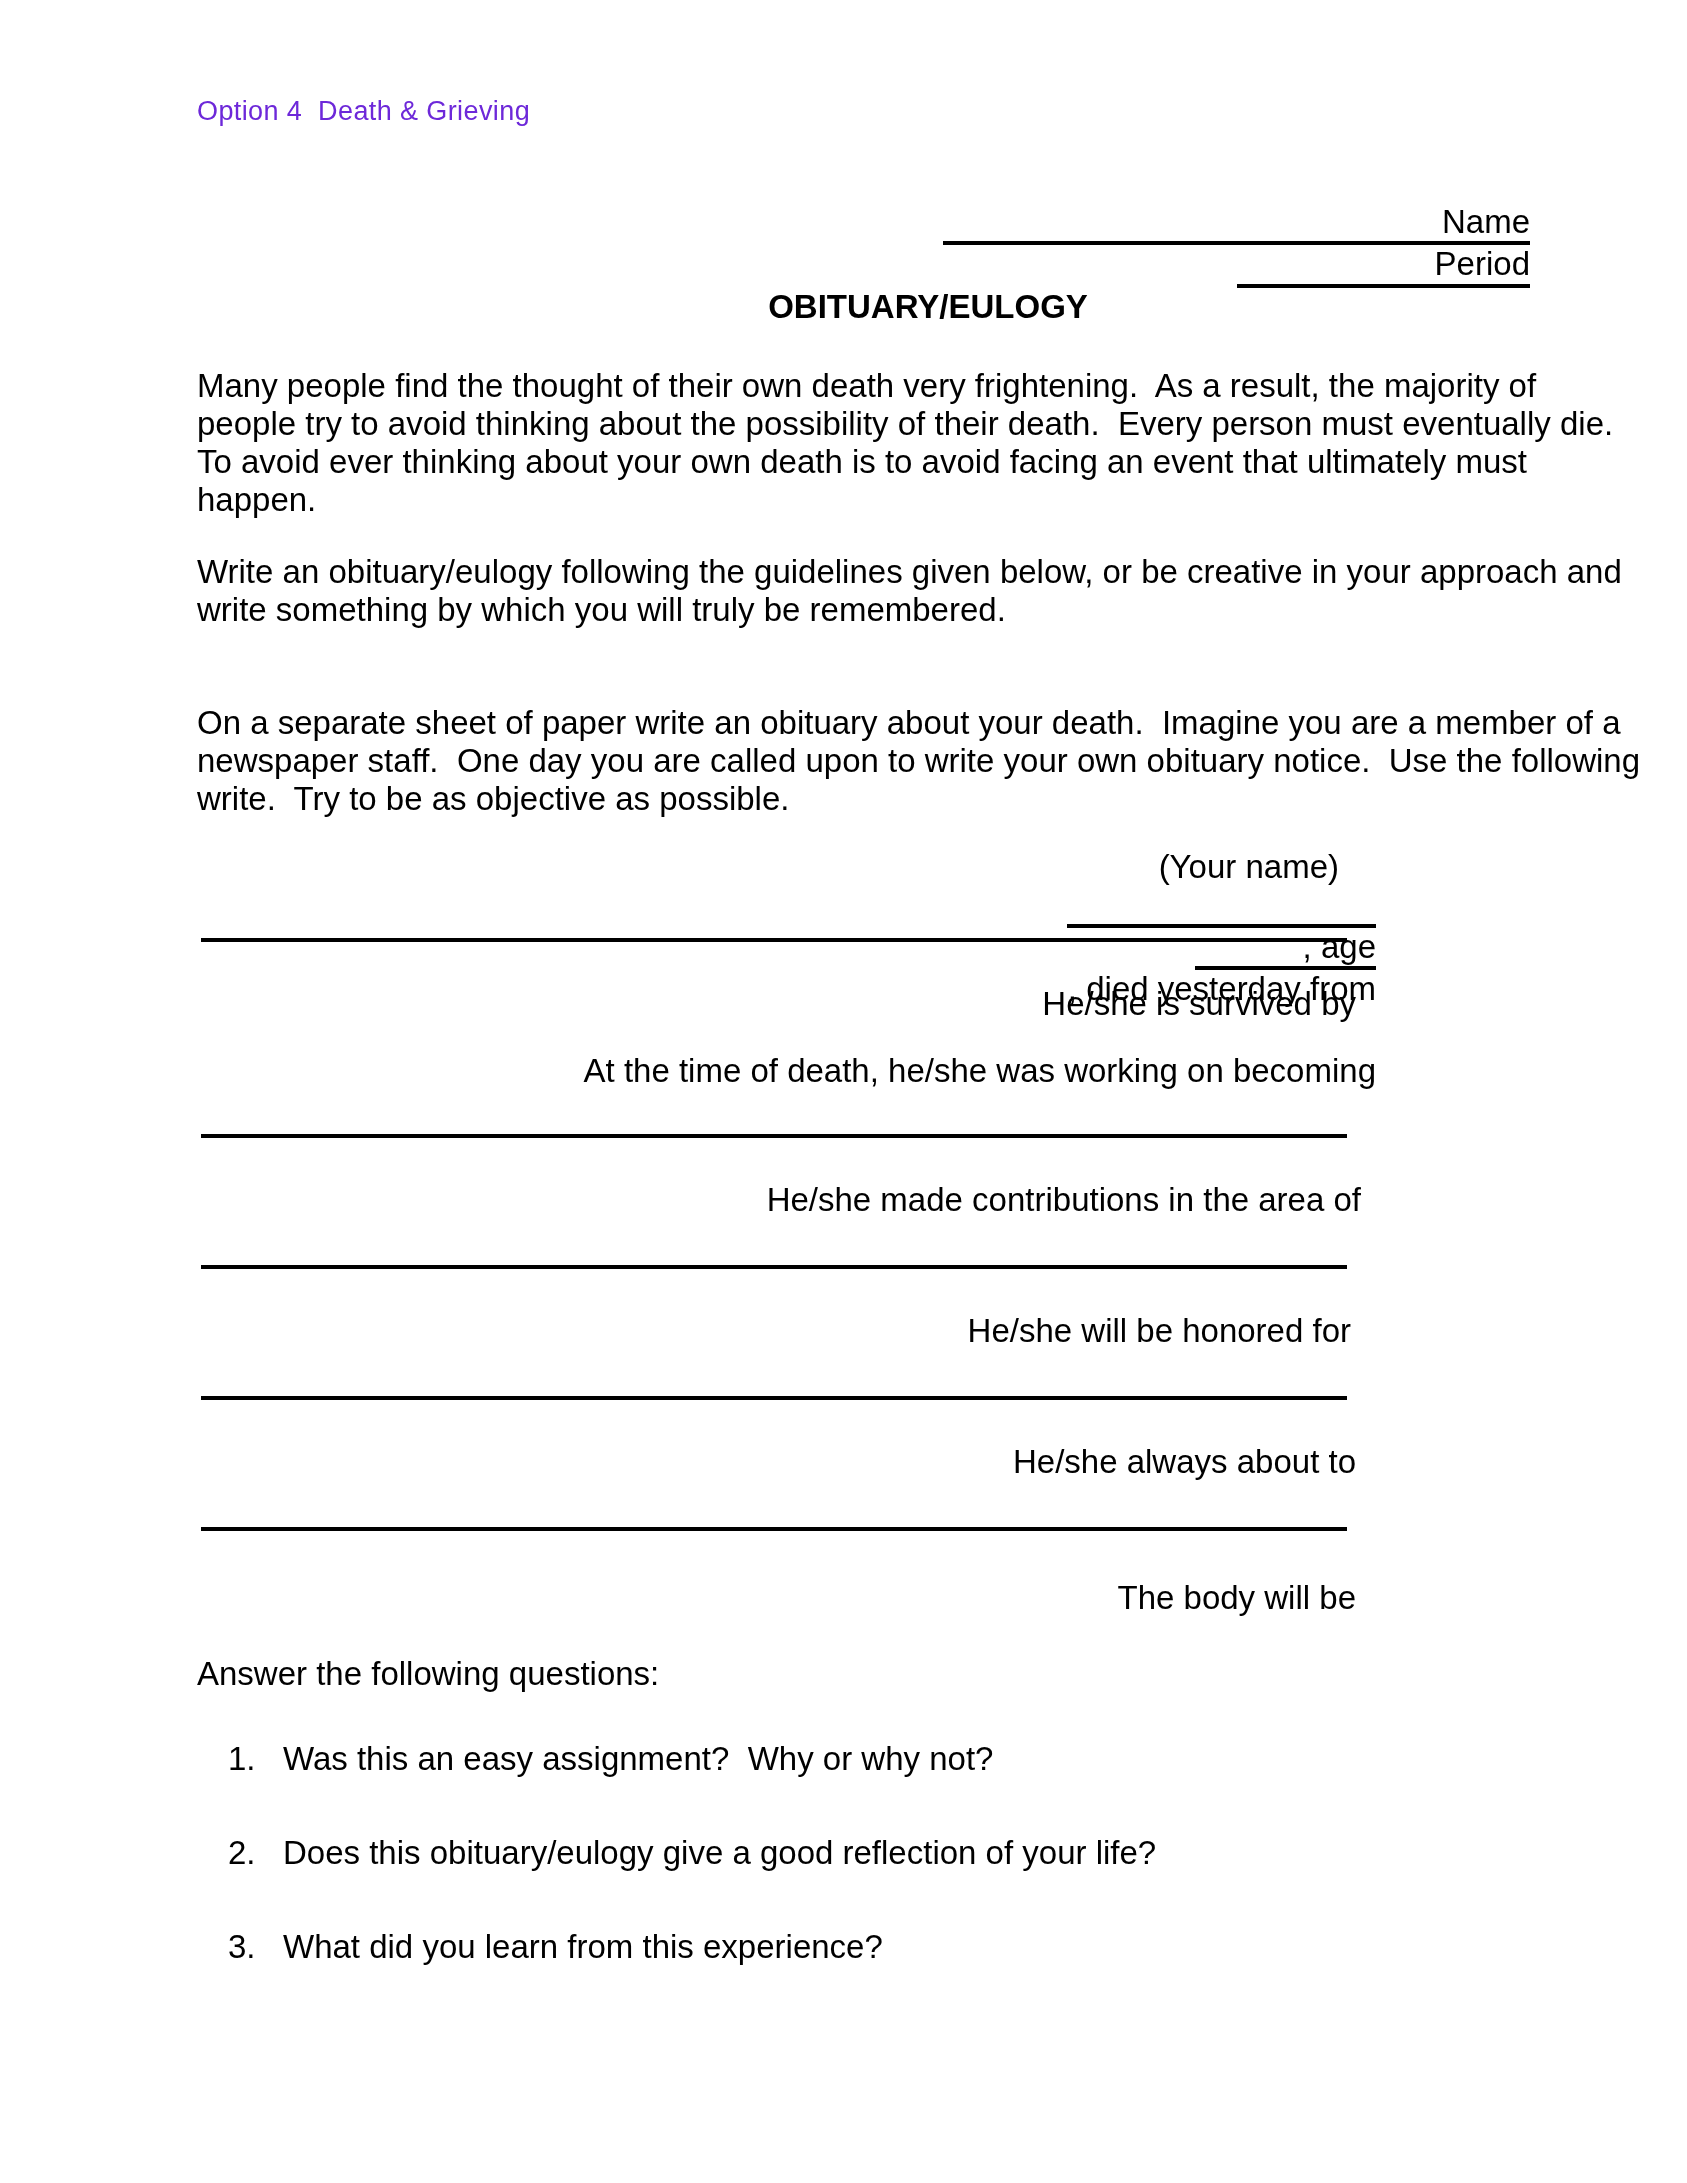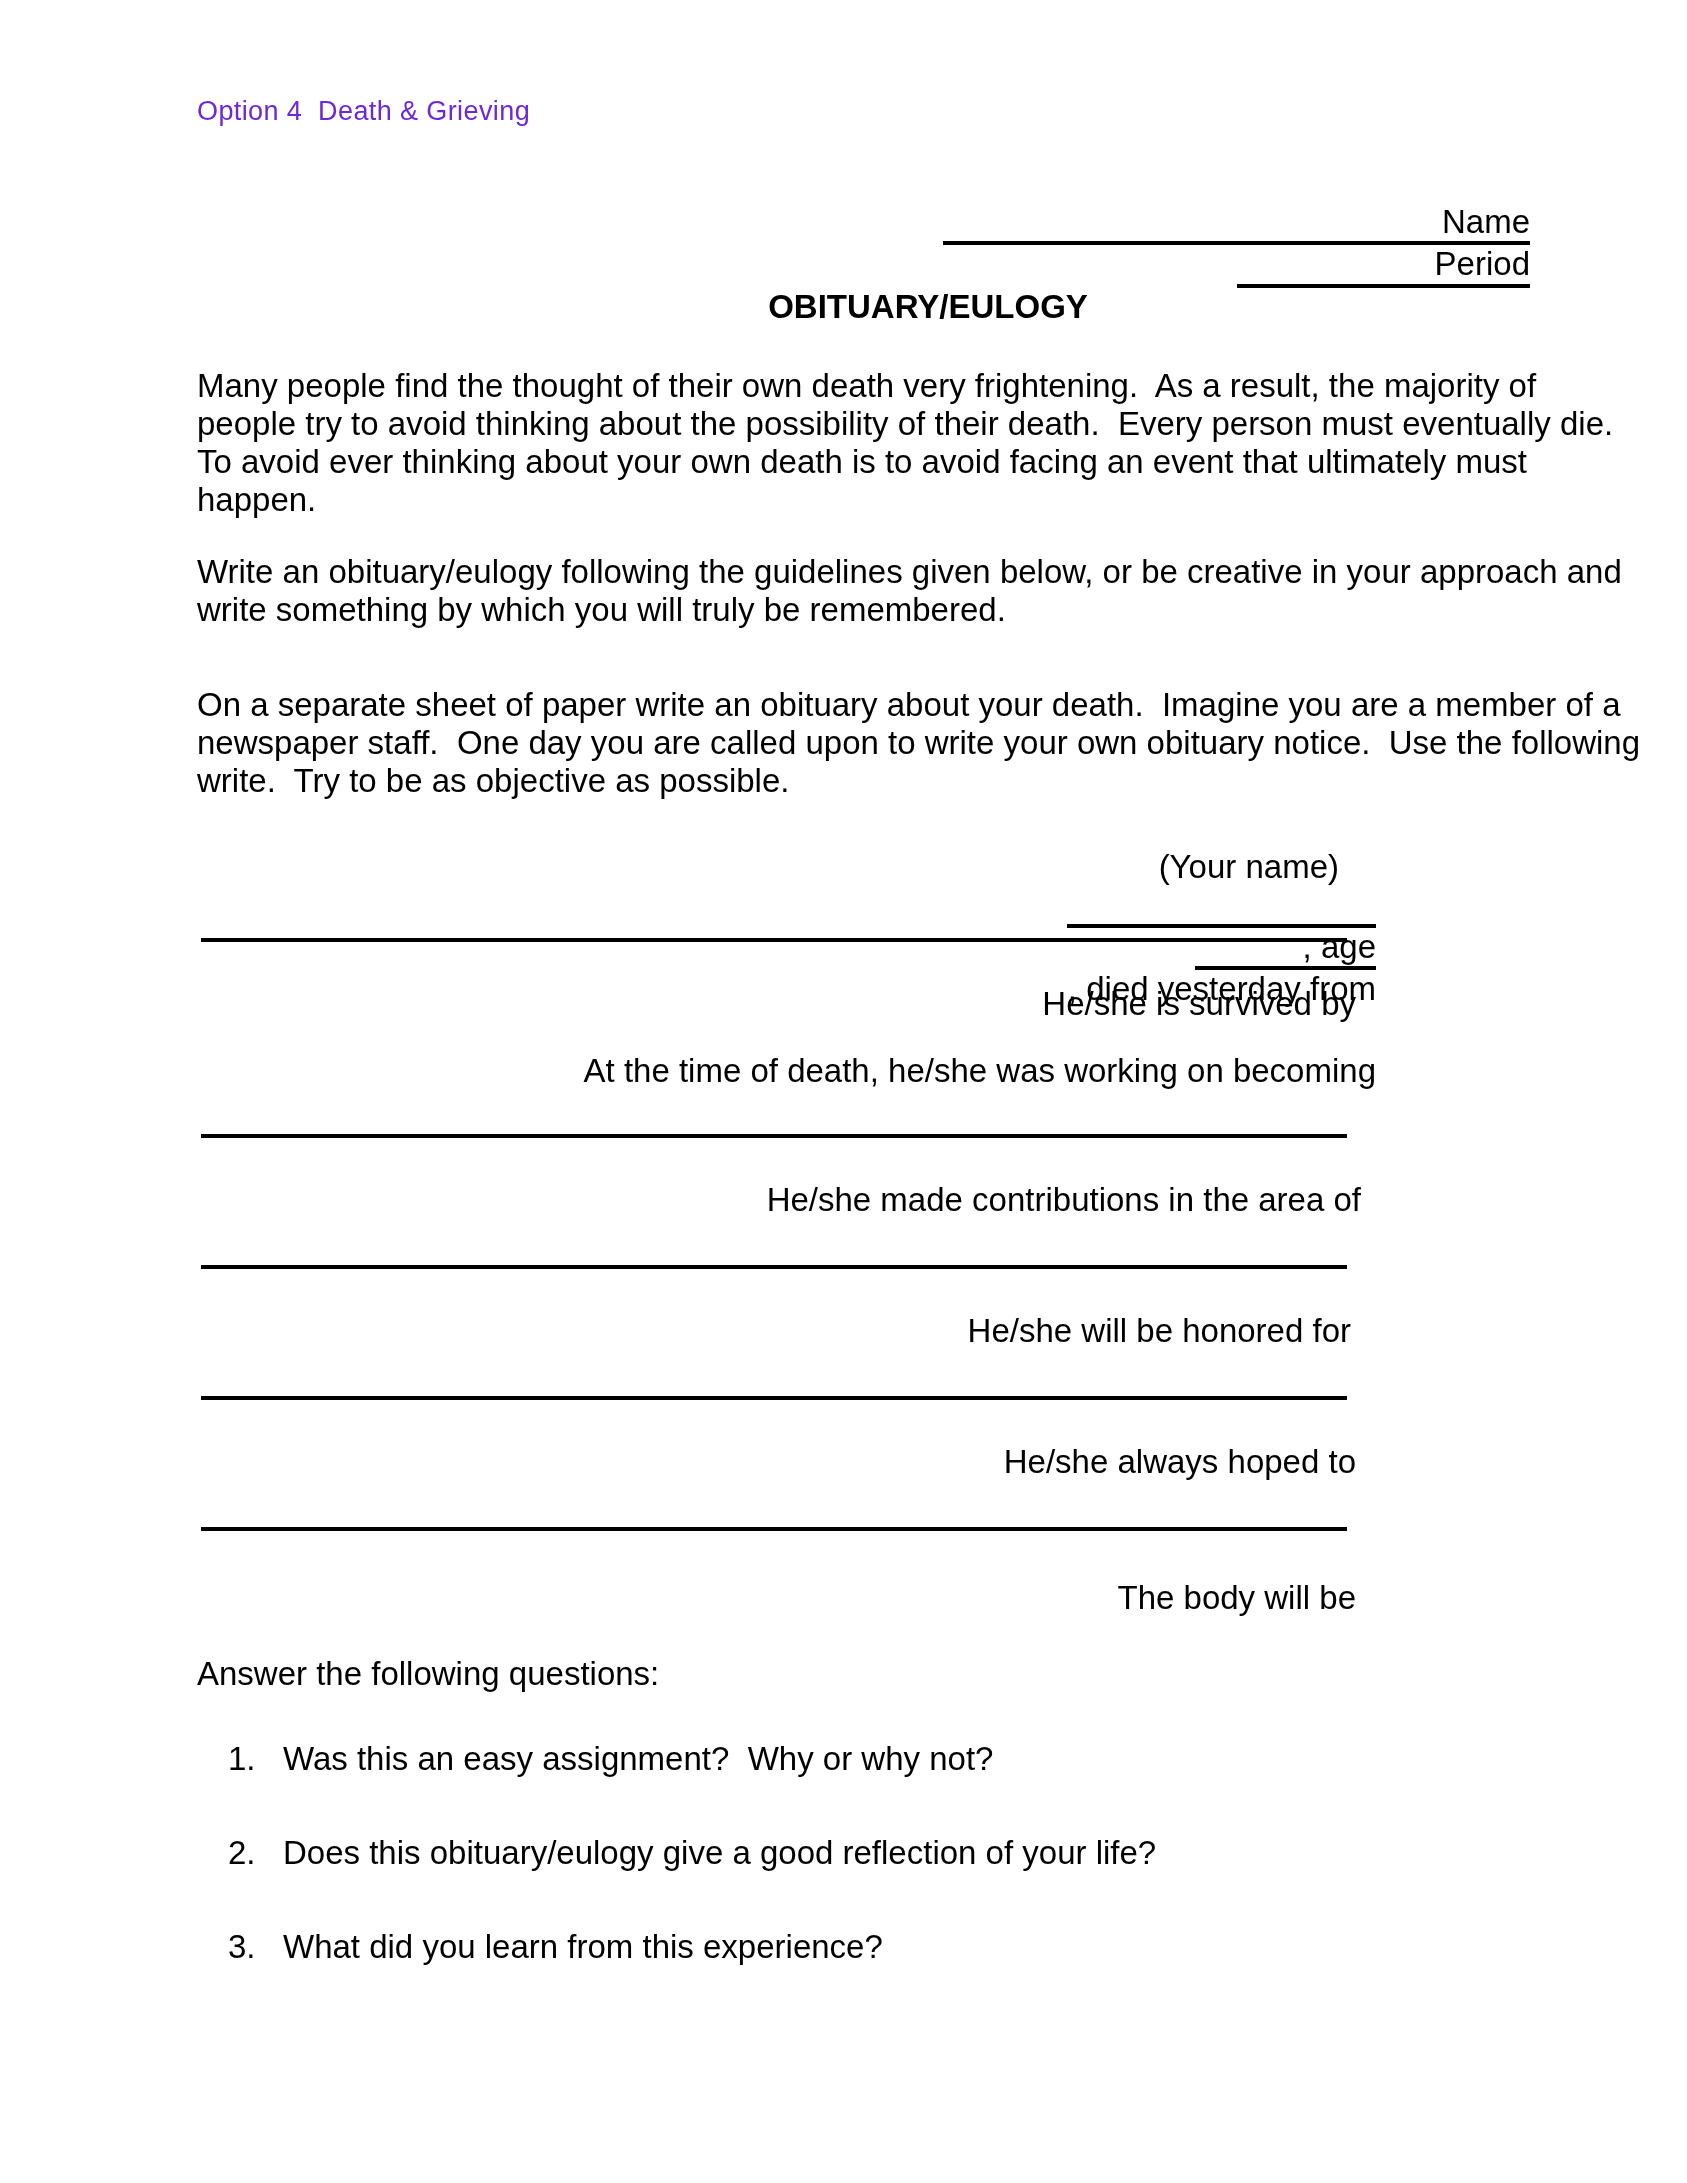--- a/index.html
+++ b/index.html
@@ -74,21 +74,21 @@
     <div class="tline">happen.</div>
   </div>
 
   <div class="abs title-wrap" style="top:288px">OBITUARY/EULOGY</div>
 
   <div class="abs" style="top:553px">
     <div class="tline">Write an obituary/eulogy following the guidelines given below, or be creative in your approach and</div>
     <div class="tline">write something by which you will truly be remembered.</div>
   </div>
 
-  <div class="abs" style="top:686px">
+  <div class="abs" style="top:704px">
     <div class="tline">On a separate sheet of paper write an obituary about your death.  Imagine you are a member of a</div>
     <div class="tline">newspaper staff.  One day you are called upon to write your own obituary notice.  Use the following</div>
     <div class="tline">write.  Try to be as objective as possible.</div>
   </div>
 
   <div class="abs row" style="top:810px; width:1179px">
     <span class="your-name-seg">
       <span>(Your name)</span>
     </span>
     <span class="connector">, age</span>
@@ -119,21 +119,21 @@
   <div class="standalone-blank" style="top:1227px"></div>
 
   <div class="abs row" style="top:1312px; width:1154px">
     <span class="label">He/she will be honored for</span>
     <span class="blank grow" style="margin-left:12.2px"></span>
   </div>
 
   <div class="standalone-blank" style="top:1358px"></div>
 
   <div class="abs row" style="top:1443px; width:1159px">
-    <span class="label">He/she always hoped to</span>
+    <span class="label">He/she always about to</span>
     <span class="blank grow" style="margin-left:12.2px"></span>
   </div>
 
   <div class="standalone-blank" style="top:1489px"></div>
 
   <div class="abs row" style="top:1579px; width:1159px">
     <span class="label">The body will be</span>
     <span class="blank grow" style="margin-left:12.2px"></span>
   </div>
 

